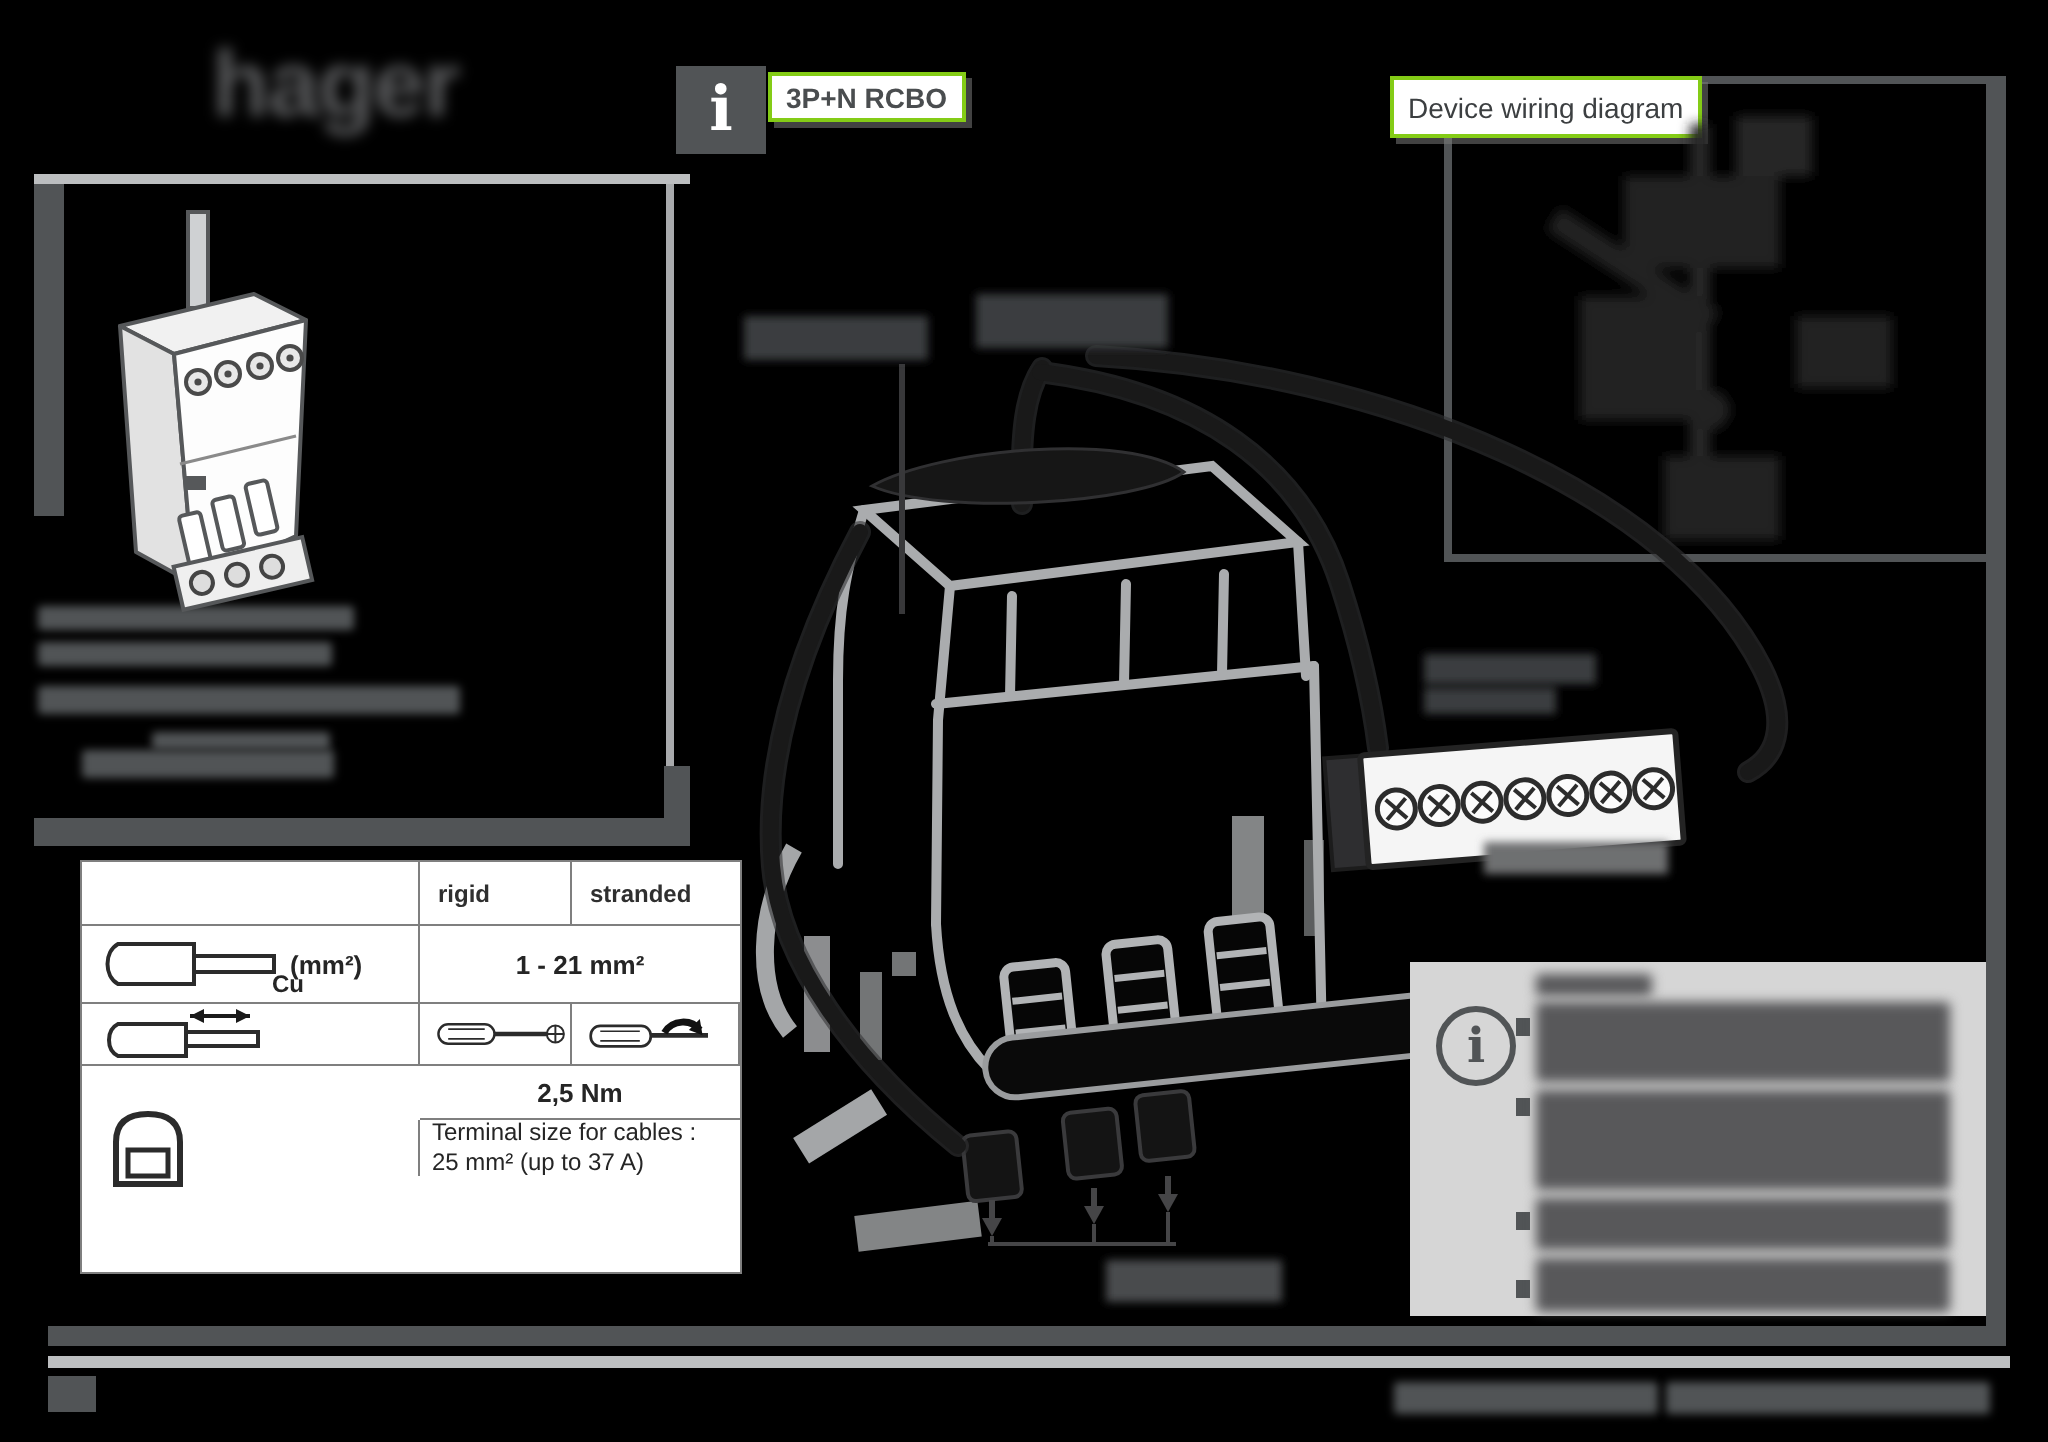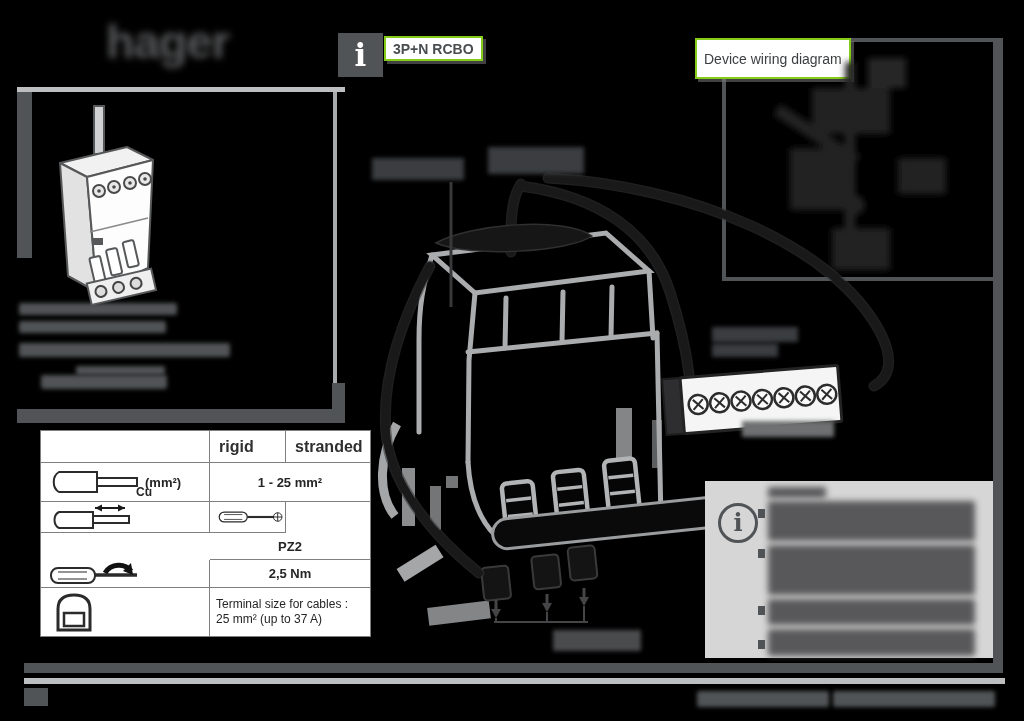--- a/index.html
+++ b/index.html
@@ -26,21 +26,21 @@
   .bullet{position:absolute;width:7px;height:9px;background:#515456;}
   
   .spec{position:absolute;left:40px;top:430px;width:331px;height:207px;background:#fff;
         border:1px solid #7f7f7f;box-sizing:border-box;display:grid;
         grid-template-columns:169px 76px 84px;grid-template-rows:32px 39px 31px 27px 28px 48px;
         color:#252525;}
   .spec .cell{border-bottom:1px solid #7f7f7f;box-sizing:border-box;display:flex;
         align-items:center;justify-content:center;position:relative;}
   .spec .iconcell{border-right:1px solid #7f7f7f;justify-content:flex-start;padding-left:8px;}
   .spec .lastrow{border-bottom:none;}
-  .spec .hdr{font-size:16px;font-weight:bold;color:#2f2f2f;justify-content:flex-start;padding-left:9px;}
+  .spec .hdr{font-size:12px;font-weight:bold;color:#2f2f2f;justify-content:flex-start;padding-left:9px;}
   .spec .hdrdiv{border-right:1px solid #7f7f7f;}
   .spec .val{grid-column:2/4;font-size:13px;font-weight:bold;}
   .spec .val5{grid-column:2/4;font-size:12px;font-weight:normal;flex-direction:column;
         align-items:flex-start;justify-content:center;padding-left:6px;line-height:15px;}
   .mmlabel{font-size:13px;font-weight:bold;margin-left:4px;}
   .culabel{position:absolute;left:95px;top:22px;font-size:12px;font-weight:bold;}
 </style>
 </head>
 <body>
 
@@ -59,21 +59,21 @@
   <div class="blurbar b2" style="left:19px;top:343px;width:211px;height:14px;background:#515456;"></div>
   <div class="blurbar b2" style="left:76px;top:366px;width:89px;height:9px;background:#515456;"></div>
   <div class="blurbar b2" style="left:41px;top:375px;width:126px;height:14px;background:#515456;"></div>
 
   <div class="ibox">
       <span>i</span>
     </div>
   <div class="whitelabel" style="left:384px;top:36px;height:25px;font-weight:bold;color:#4a4d4f;">3P+N RCBO</div>
 
   <div class="wirebox"></div>
-  <div class="whitelabel" style="left:695px;top:38px;height:41px;">Device wiring diagram</div>
+  <div class="whitelabel" style="left:695px;top:38px;height:31px;">Device wiring diagram</div>
 
   <div class="bar" style="left:993px;top:38px;width:10px;height:635px;background:#515456;"></div>
   <div class="bar" style="left:24px;top:663px;width:979px;height:10px;background:#515456;"></div>
   <div class="bar" style="left:24px;top:678px;width:981px;height:6px;background:#bcbec0;"></div>
   <div class="bar" style="left:24px;top:688px;width:24px;height:18px;background:#515456;"></div>
   <div class="blurbar b2" style="left:697px;top:691px;width:132px;height:16px;background:#515456;"></div>
   <div class="blurbar b2" style="left:833px;top:691px;width:162px;height:16px;background:#515456;"></div>
 
   <svg class="abs" style="left:0;top:0;z-index:1;pointer-events:none;" width="1024" height="721" viewBox="0 0 1024 721">
     <defs>
@@ -271,21 +271,21 @@
     <div class="cell hdr">stranded</div>
 
     <div class="cell iconcell">
       <svg width="92" height="26" viewBox="0 0 92 26">
         <path d="M10,3 C3,7 3,19 10,23 L48,23 L48,3 Z" fill="none" stroke="#2b2b2b" stroke-width="2"></path>
         <rect x="48" y="9" width="40" height="8" fill="none" stroke="#2b2b2b" stroke-width="2"></rect>
       </svg>
       <span class="mmlabel">(mm²)</span>
       <span class="culabel">Cu</span>
     </div>
-    <div class="cell val">1 - 25 mm²</div>
+    <div class="cell val">1 - 21 mm²</div>
 
     <div class="cell iconcell">
       <svg width="92" height="28" viewBox="0 0 92 28">
         <path d="M10,9 C4,12 4,22 10,25 L44,25 L44,9 Z" fill="none" stroke="#2b2b2b" stroke-width="2"></path>
         <rect x="44" y="13" width="36" height="7" fill="none" stroke="#2b2b2b" stroke-width="2"></rect>
         <line x1="46" y1="5" x2="76" y2="5" stroke="#1a1a1a" stroke-width="2"></line>
         <polygon points="46,5 53,1.5 53,8.5" fill="#1a1a1a"></polygon>
         <polygon points="76,5 69,1.5 69,8.5" fill="#1a1a1a"></polygon>
       </svg>
     </div>
@@ -293,21 +293,20 @@
     <div class="cell iconcell">
       <svg width="110" height="24" viewBox="0 0 110 24">
         <rect x="2" y="4" width="46" height="16" rx="8" fill="none" stroke="#2b2b2b" stroke-width="2"></rect>
         <path d="M10,8 L40,8 M10,16 L40,16" stroke="#2b2b2b" stroke-width="1.3"></path>
         <line x1="48" y1="12" x2="92" y2="12" stroke="#2b2b2b" stroke-width="3.5"></line>
         <circle cx="98" cy="12" r="7" fill="none" stroke="#2b2b2b" stroke-width="1.6"></circle>
         <line x1="98" y1="5" x2="98" y2="19" stroke="#2b2b2b" stroke-width="1.6"></line>
         <line x1="91" y1="12" x2="105" y2="12" stroke="#2b2b2b" stroke-width="1.6"></line>
       </svg>
     </div>
-    <div class="cell val">PZ2</div>
 
     <div class="cell iconcell">
       <svg width="110" height="26" viewBox="0 0 110 26">
         <rect x="2" y="7" width="44" height="15" rx="7" fill="none" stroke="#2b2b2b" stroke-width="2"></rect>
         <path d="M9,11 L38,11 M9,18 L38,18" stroke="#2b2b2b" stroke-width="1.2"></path>
         <line x1="46" y1="14" x2="88" y2="14" stroke="#2b2b2b" stroke-width="3.5"></line>
         <path d="M56,12 C62,2 76,2 82,10" fill="none" stroke="#111" stroke-width="5"></path>
         <polygon points="84,14 74,10 82,2" fill="#111"></polygon>
       </svg>
     </div>

